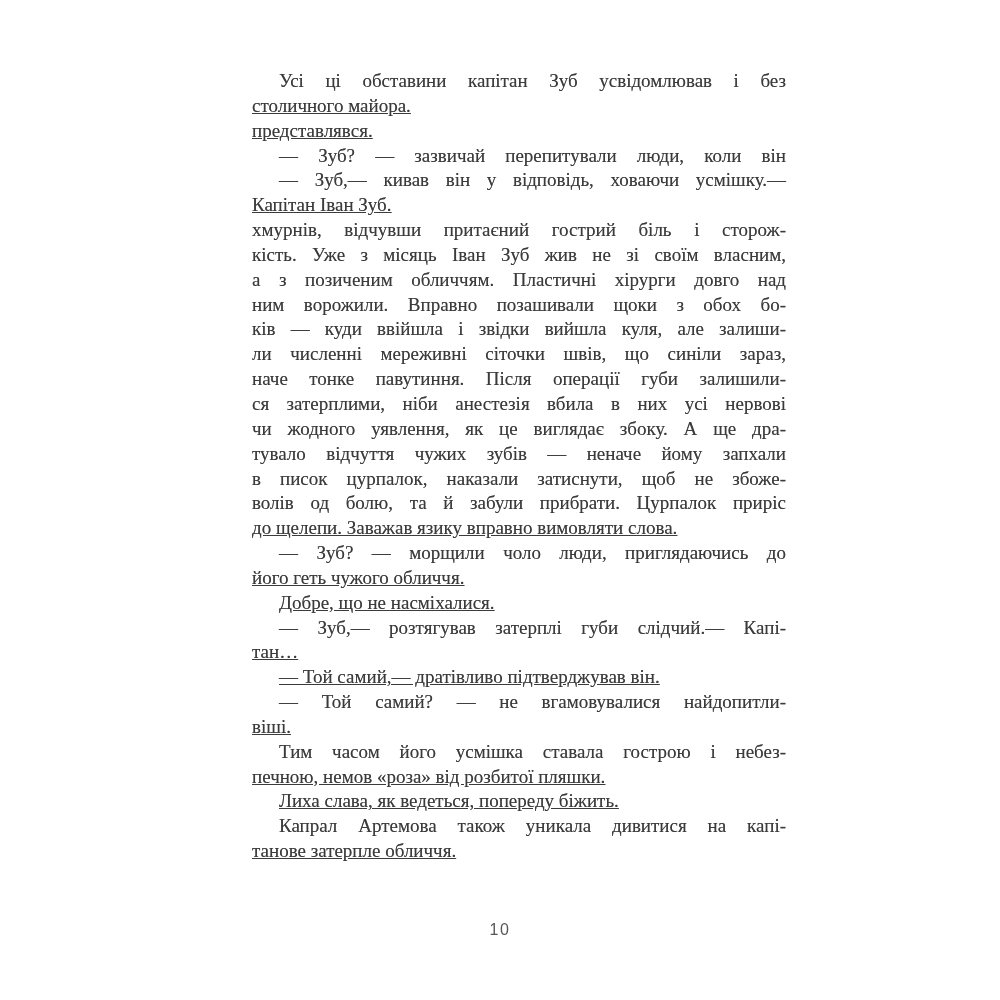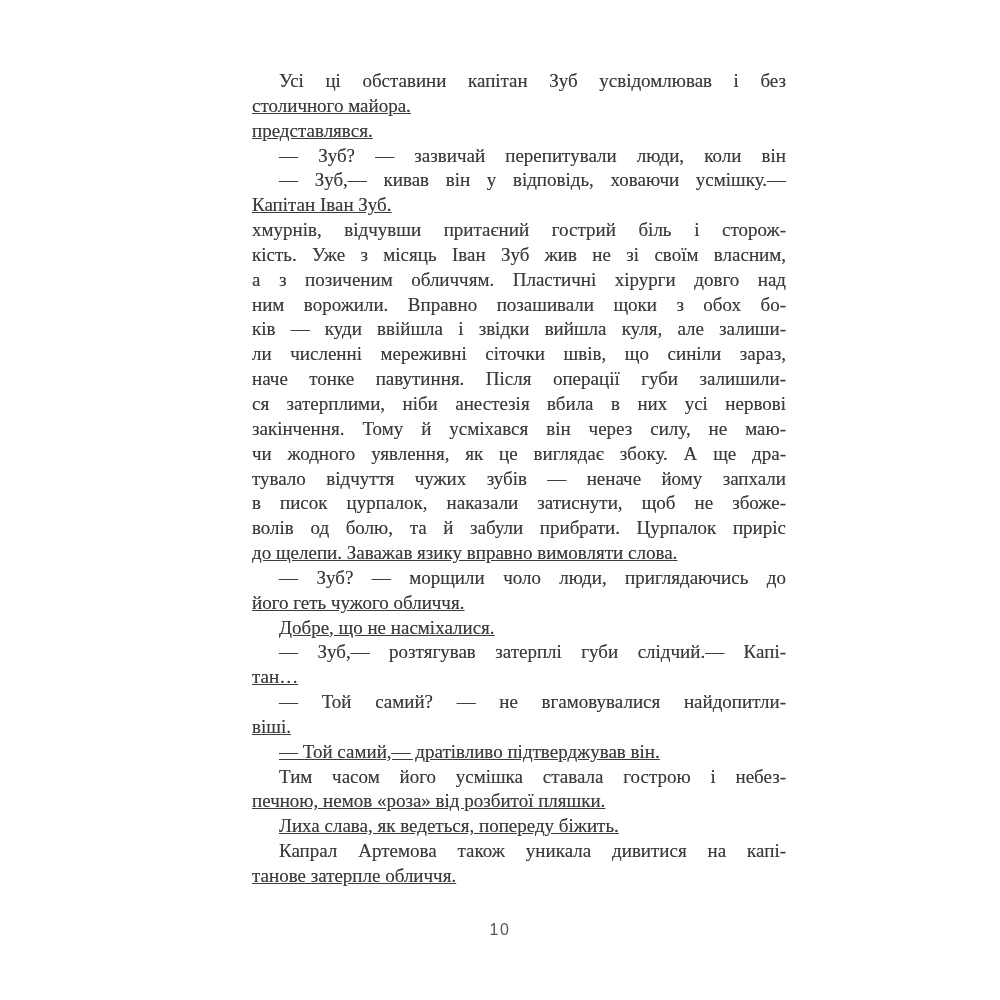--- a/index.html
+++ b/index.html
@@ -63,44 +63,43 @@
       </div>
       <div class="para">
         <div class="line">хмурнів, відчувши притаєний гострий біль і сторож-</div>
         <div class="line">кість. Уже з місяць Іван Зуб жив не зі своїм власним,</div>
         <div class="line">а з позиченим обличчям. Пластичні хірурги довго над</div>
         <div class="line">ним ворожили. Вправно позашивали щоки з обох бо-</div>
         <div class="line">ків — куди ввійшла і звідки вийшла куля, але залиши-</div>
         <div class="line">ли численні мереживні сіточки швів, що синіли зараз,</div>
         <div class="line">наче тонке павутиння. Після операції губи залишили-</div>
         <div class="line">ся затерплими, ніби анестезія вбила в них усі нервові</div>
-        <div class="line">закінчення. Тому й усміхався він через силу, не маю-</div>
         <div class="line">чи жодного уявлення, як це виглядає збоку. А ще дра-</div>
         <div class="line">тувало відчуття чужих зубів — неначе йому запхали</div>
         <div class="line">в писок цурпалок, наказали затиснути, щоб не збоже-</div>
         <div class="line">волів од болю, та й забули прибрати. Цурпалок приріс</div>
         <div class="line last">до щелепи. Заважав язику вправно вимовляти слова.</div>
       </div>
       <div class="para">
         <div class="line indent">— Зуб? — морщили чоло люди, приглядаючись до</div>
         <div class="line last">його геть чужого обличчя.</div>
       </div>
       <div class="para">
         <div class="line indent last">Добре, що не насміхалися.</div>
       </div>
       <div class="para">
         <div class="line indent">— Зуб,— розтягував затерплі губи слідчий.— Капі-</div>
         <div class="line last">тан…</div>
       </div>
       <div class="para">
+        <div class="line indent last">— Той самий,— дратівливо підтверджував він.</div>
+      </div>
+      <div class="para">
         <div class="line indent">— Той самий? — не вгамовувалися найдопитли-</div>
         <div class="line last">віші.</div>
-      </div>
-      <div class="para">
-        <div class="line indent last">— Той самий,— дратівливо підтверджував він.</div>
       </div>
       <div class="para">
         <div class="line indent">Тим часом його усмішка ставала гострою і небез-</div>
         <div class="line last">печною, немов «роза» від розбитої пляшки.</div>
       </div>
       <div class="para">
         <div class="line indent last">Лиха слава, як ведеться, попереду біжить.</div>
       </div>
       <div class="para">
         <div class="line indent">Капрал Артемова також уникала дивитися на капі-</div>

